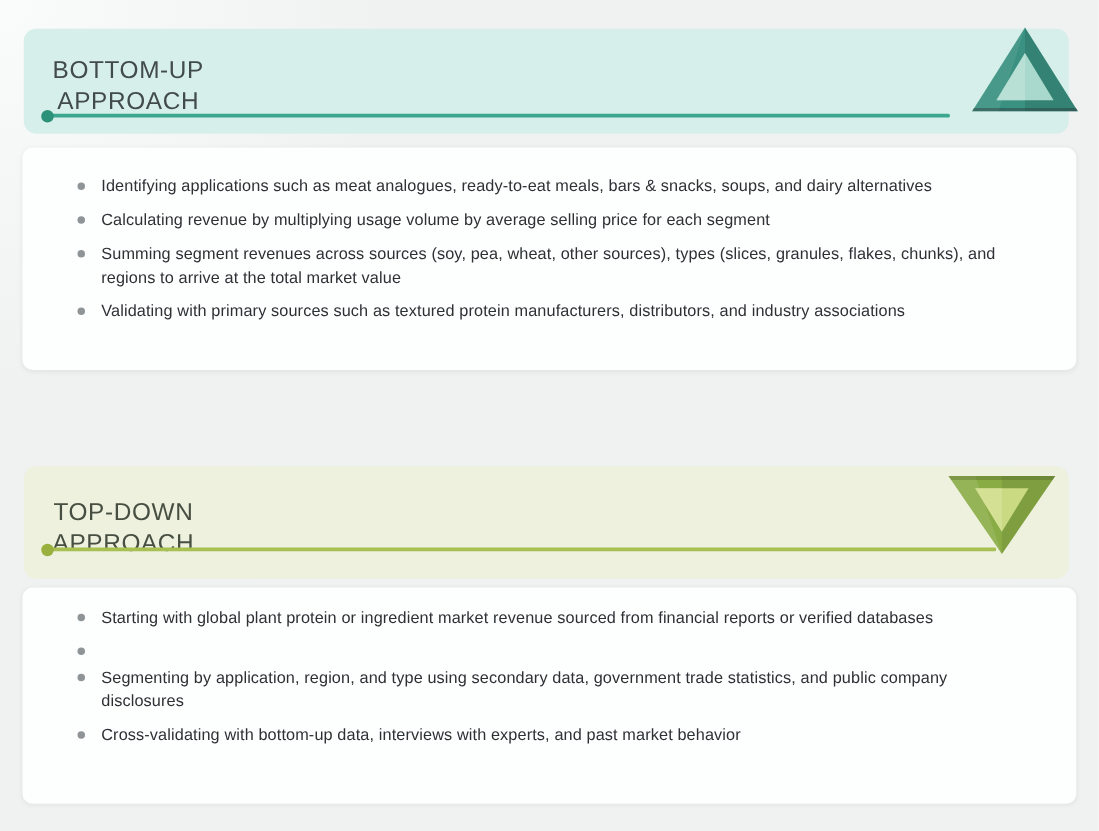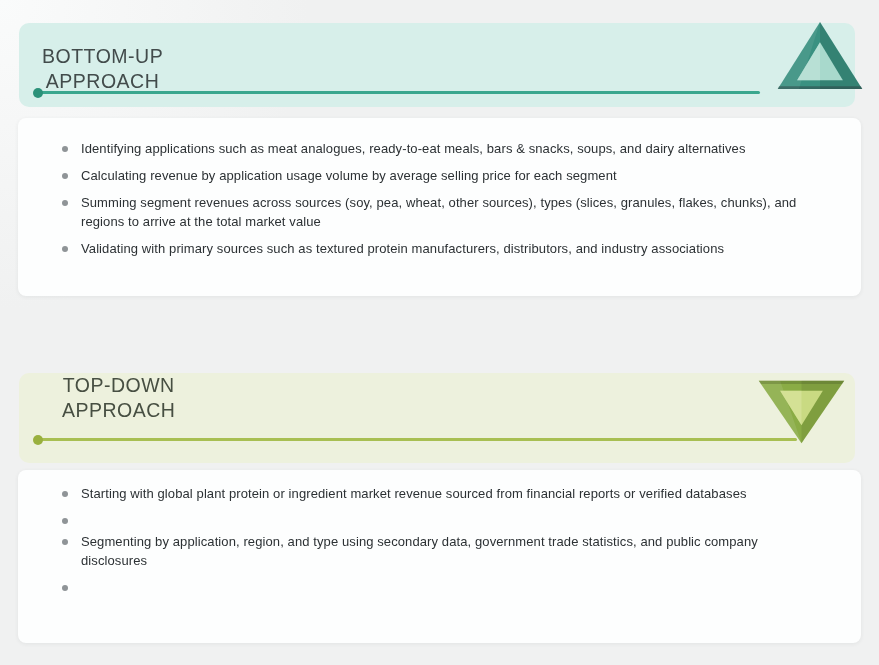--- a/index.html
+++ b/index.html
@@ -21,21 +21,21 @@
   .band.two { top: 373px; height: 90px; }
   .band-title {
     position: absolute;
     left: 23px;
     font-size: 19.5px;
     font-weight: 500;
     letter-spacing: 0.5px;
     line-height: 25px;
   }
   .band.one .band-title { top: 21px; }
-  .band.two .band-title { top: 0; margin-left: 20px; }
+  .band.two .band-title { top: 25px; }
   .underline {
     position: absolute;
     height: 3px;
     border-radius: 2px;
   }
   .band.one .underline { left: 19px; top: 68px; width: 722px; }
   .band.two .underline { left: 19px; top: 65px; width: 759px; }
   .underline-dot {
     position: absolute;
     left: -5px;
@@ -99,21 +99,21 @@
   </svg>
 </div>
 
 <div class="card one" style="color: rgb(44, 49, 52);">
   <div class="bullet-item">
     <span class="bullet-dot" style="background-color: rgb(143, 148, 151);"></span>
     <span class="bullet-text">Identifying applications such as meat analogues, ready-to-eat meals, bars &amp; snacks, soups, and dairy alternatives</span>
   </div>
   <div class="bullet-item">
     <span class="bullet-dot" style="background-color: rgb(143, 148, 151);"></span>
-    <span class="bullet-text">Calculating revenue by application usage volume by average selling price for each segment</span>
+    <span class="bullet-text">Calculating revenue by multiplying usage volume by average selling price for each segment</span>
   </div>
   <div class="bullet-item">
     <span class="bullet-dot" style="background-color: rgb(143, 148, 151);"></span>
     <span class="bullet-text">Summing segment revenues across sources (soy, pea, wheat, other sources), types (slices, granules, flakes, chunks), and regions to arrive at the total market value</span>
   </div>
   <div class="bullet-item">
     <span class="bullet-dot" style="background-color: rgb(143, 148, 151);"></span>
     <span class="bullet-text">Validating with primary sources such as textured protein manufacturers, distributors, and industry associations</span>
   </div>
 </div>
@@ -143,14 +143,15 @@
   </div>
   <div class="bullet-item">
     <span class="bullet-dot" style="background-color: rgb(143, 148, 151);"></span>
   </div>
   <div class="bullet-item">
     <span class="bullet-dot" style="background-color: rgb(143, 148, 151);"></span>
     <span class="bullet-text">Segmenting by application, region, and type using secondary data, government trade statistics, and public company disclosures</span>
   </div>
   <div class="bullet-item">
     <span class="bullet-dot" style="background-color: rgb(143, 148, 151);"></span>
+    <span class="bullet-text">Cross-validating with bottom-up data, interviews with experts, and past market behavior</span>
   </div>
 </div>
 
 </body></html>

